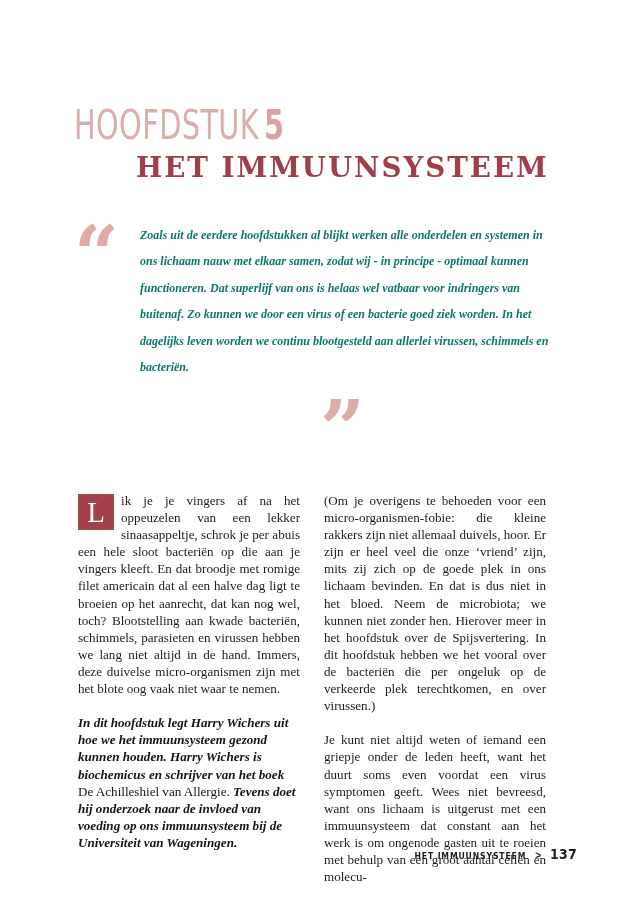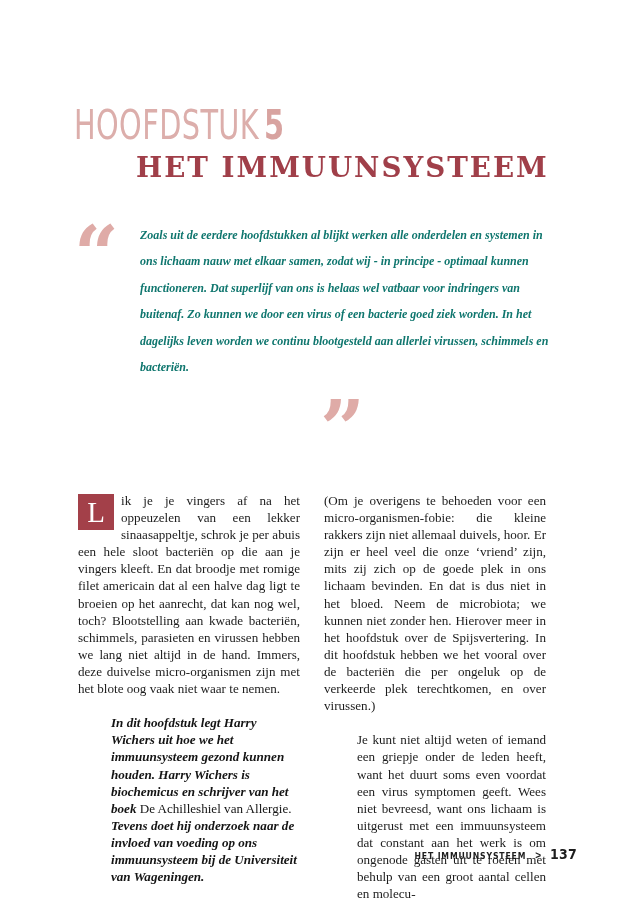--- a/index.html
+++ b/index.html
@@ -114,21 +114,20 @@
     font-family: "Liberation Serif", "DejaVu Serif", serif;
     font-size: 13.1px;
     line-height: 17.1px;
     text-align: justify;
     color: #1c1c1c;
     margin: 0;
     hyphens: manual;
   }
   .body-p + .body-p {
     margin-top: 17.1px;
-    margin-left: 33px;
   }
   .dropcap {
     float: left;
     width: 36px;
     height: 36px;
     background: #a34049;
     color: #ffffff;
     font-family: "Liberation Serif", "DejaVu Serif", serif;
     font-size: 29px;
     line-height: 36px;

